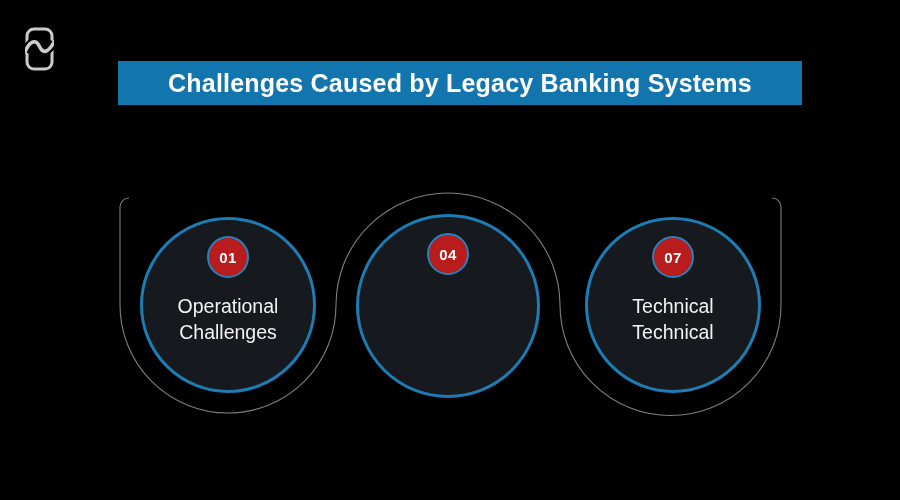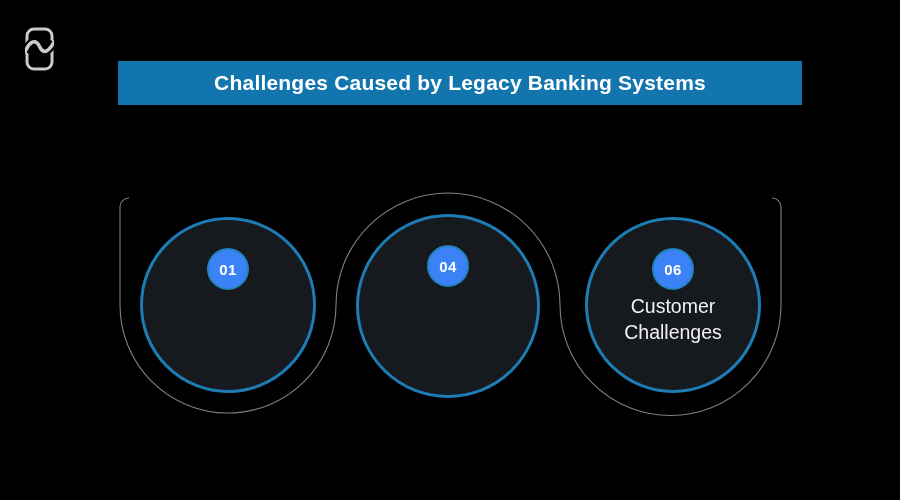--- a/index.html
+++ b/index.html
@@ -32,21 +32,21 @@
     top: 61px;
     width: 684px;
     height: 44px;
     background: #1375ad;
     display: flex;
     align-items: center;
     justify-content: center;
   }
   .banner-title {
     color: #ffffff;
-    font-size: 21px;
+    font-size: 25px;
     font-weight: bold;
     letter-spacing: 0.2px;
     white-space: nowrap;
   }
 
   
   .connector {
     position: absolute;
     left: 0;
     top: 0;
@@ -63,28 +63,28 @@
     border: 3px solid #1e7cb5;
     box-sizing: border-box;
   }
   .node-1 { left: 140px; top: 217px; width: 176px; height: 176px; }
   .node-2 { left: 356px; top: 214px; width: 184px; height: 184px; }
   .node-3 { left: 585px; top: 217px; width: 176px; height: 176px; }
 
   .badge {
     position: absolute;
     left: 50%;
-    top: 28px;
+    top: 16px;
     transform: translateX(-50%);
     width: 42px;
     height: 42px;
     border-radius: 50%;
     border: 2.5px solid #2283bd;
     box-sizing: border-box;
-    background: #3b82f6;
+    background: #b91c1c;
     display: flex;
     align-items: center;
     justify-content: center;
     color: #ffffff;
     font-size: 15px;
     font-weight: bold;
     letter-spacing: 0.5px;
   }
 
   .node-label {
@@ -125,28 +125,29 @@
              A 112,112 0 0 1 560,305
              A 110.5,110.5 0 0 0 781,305
              L 781,207
              A 9,9 0 0 0 772,198" fill="none" stroke="#9f9f9f" stroke-width="1.1" opacity="0.8"></path>
   </svg>
 
   <div class="node node-1">
     <div class="badge">
       <span>01</span>
     </div>
+    <div class="node-label">Operational Challenges</div>
   </div>
 
   <div class="node node-2">
     <div class="badge">
       <span>04</span>
     </div>
   </div>
 
   <div class="node node-3">
     <div class="badge">
-      <span>06</span>
+      <span>07</span>
     </div>
-    <div class="node-label">Customer Challenges</div>
+    <div class="node-label">Technical Technical</div>
   </div>
 
 </div>
 
 </body></html>

